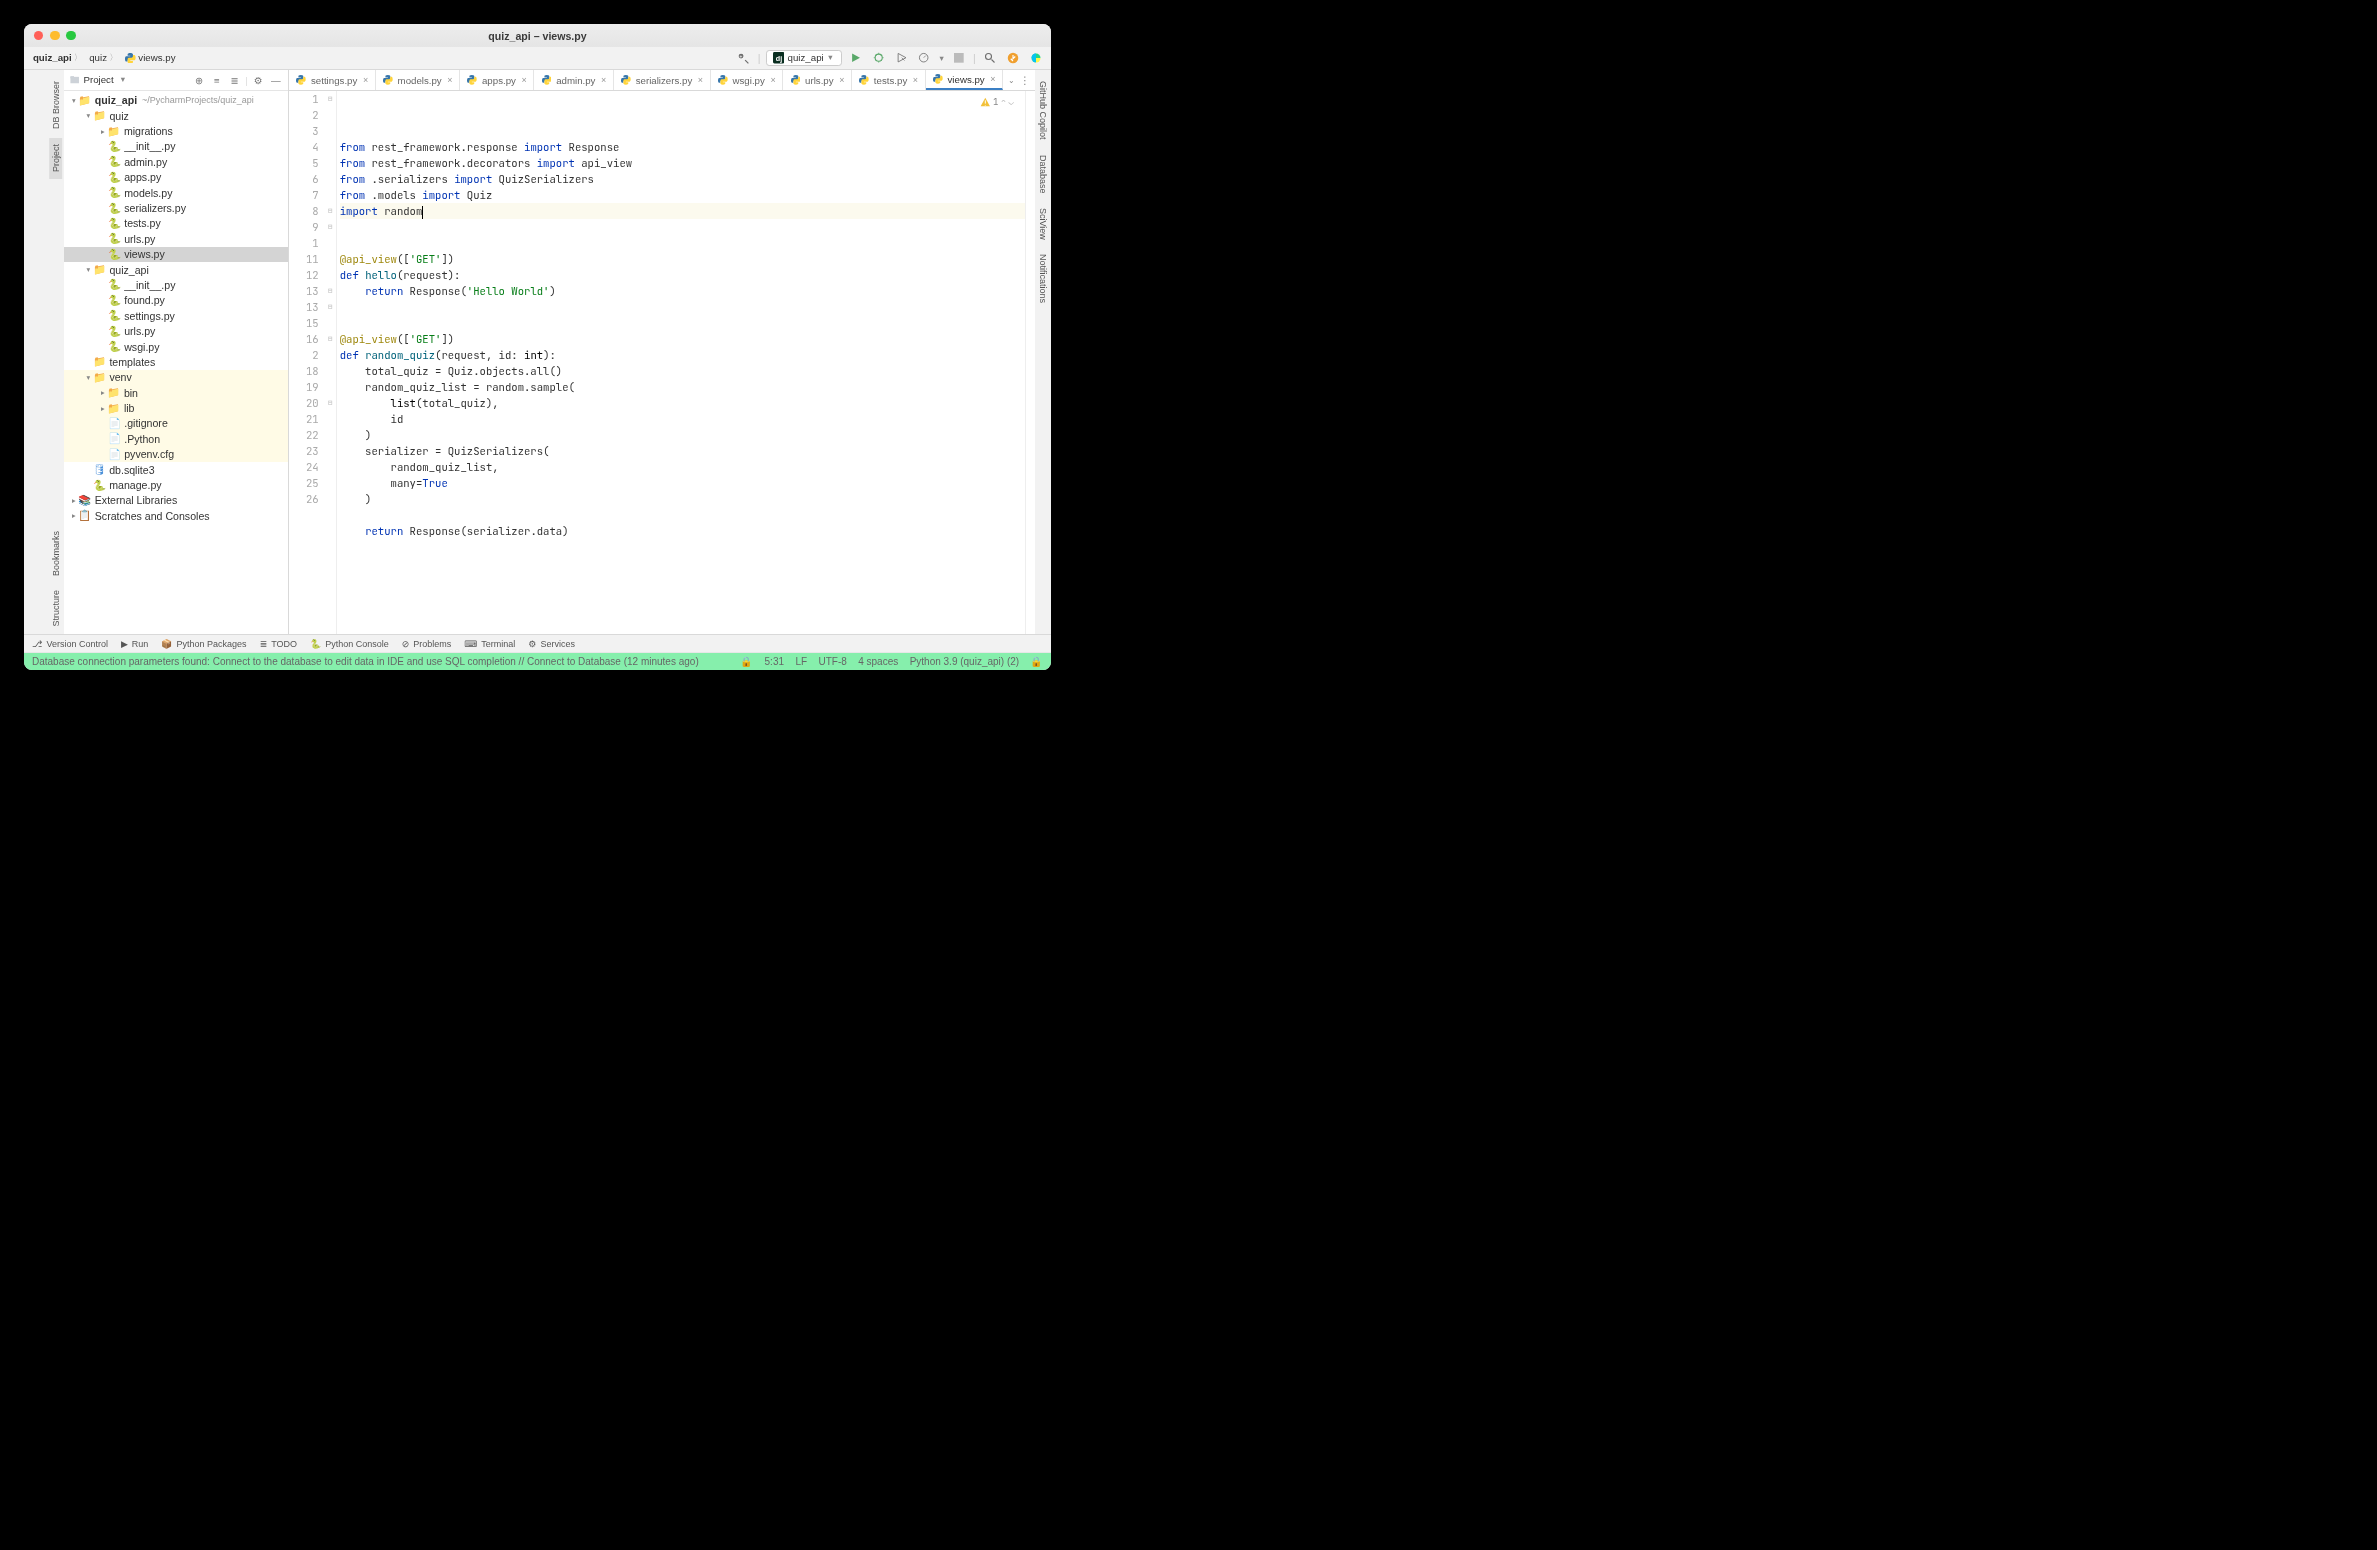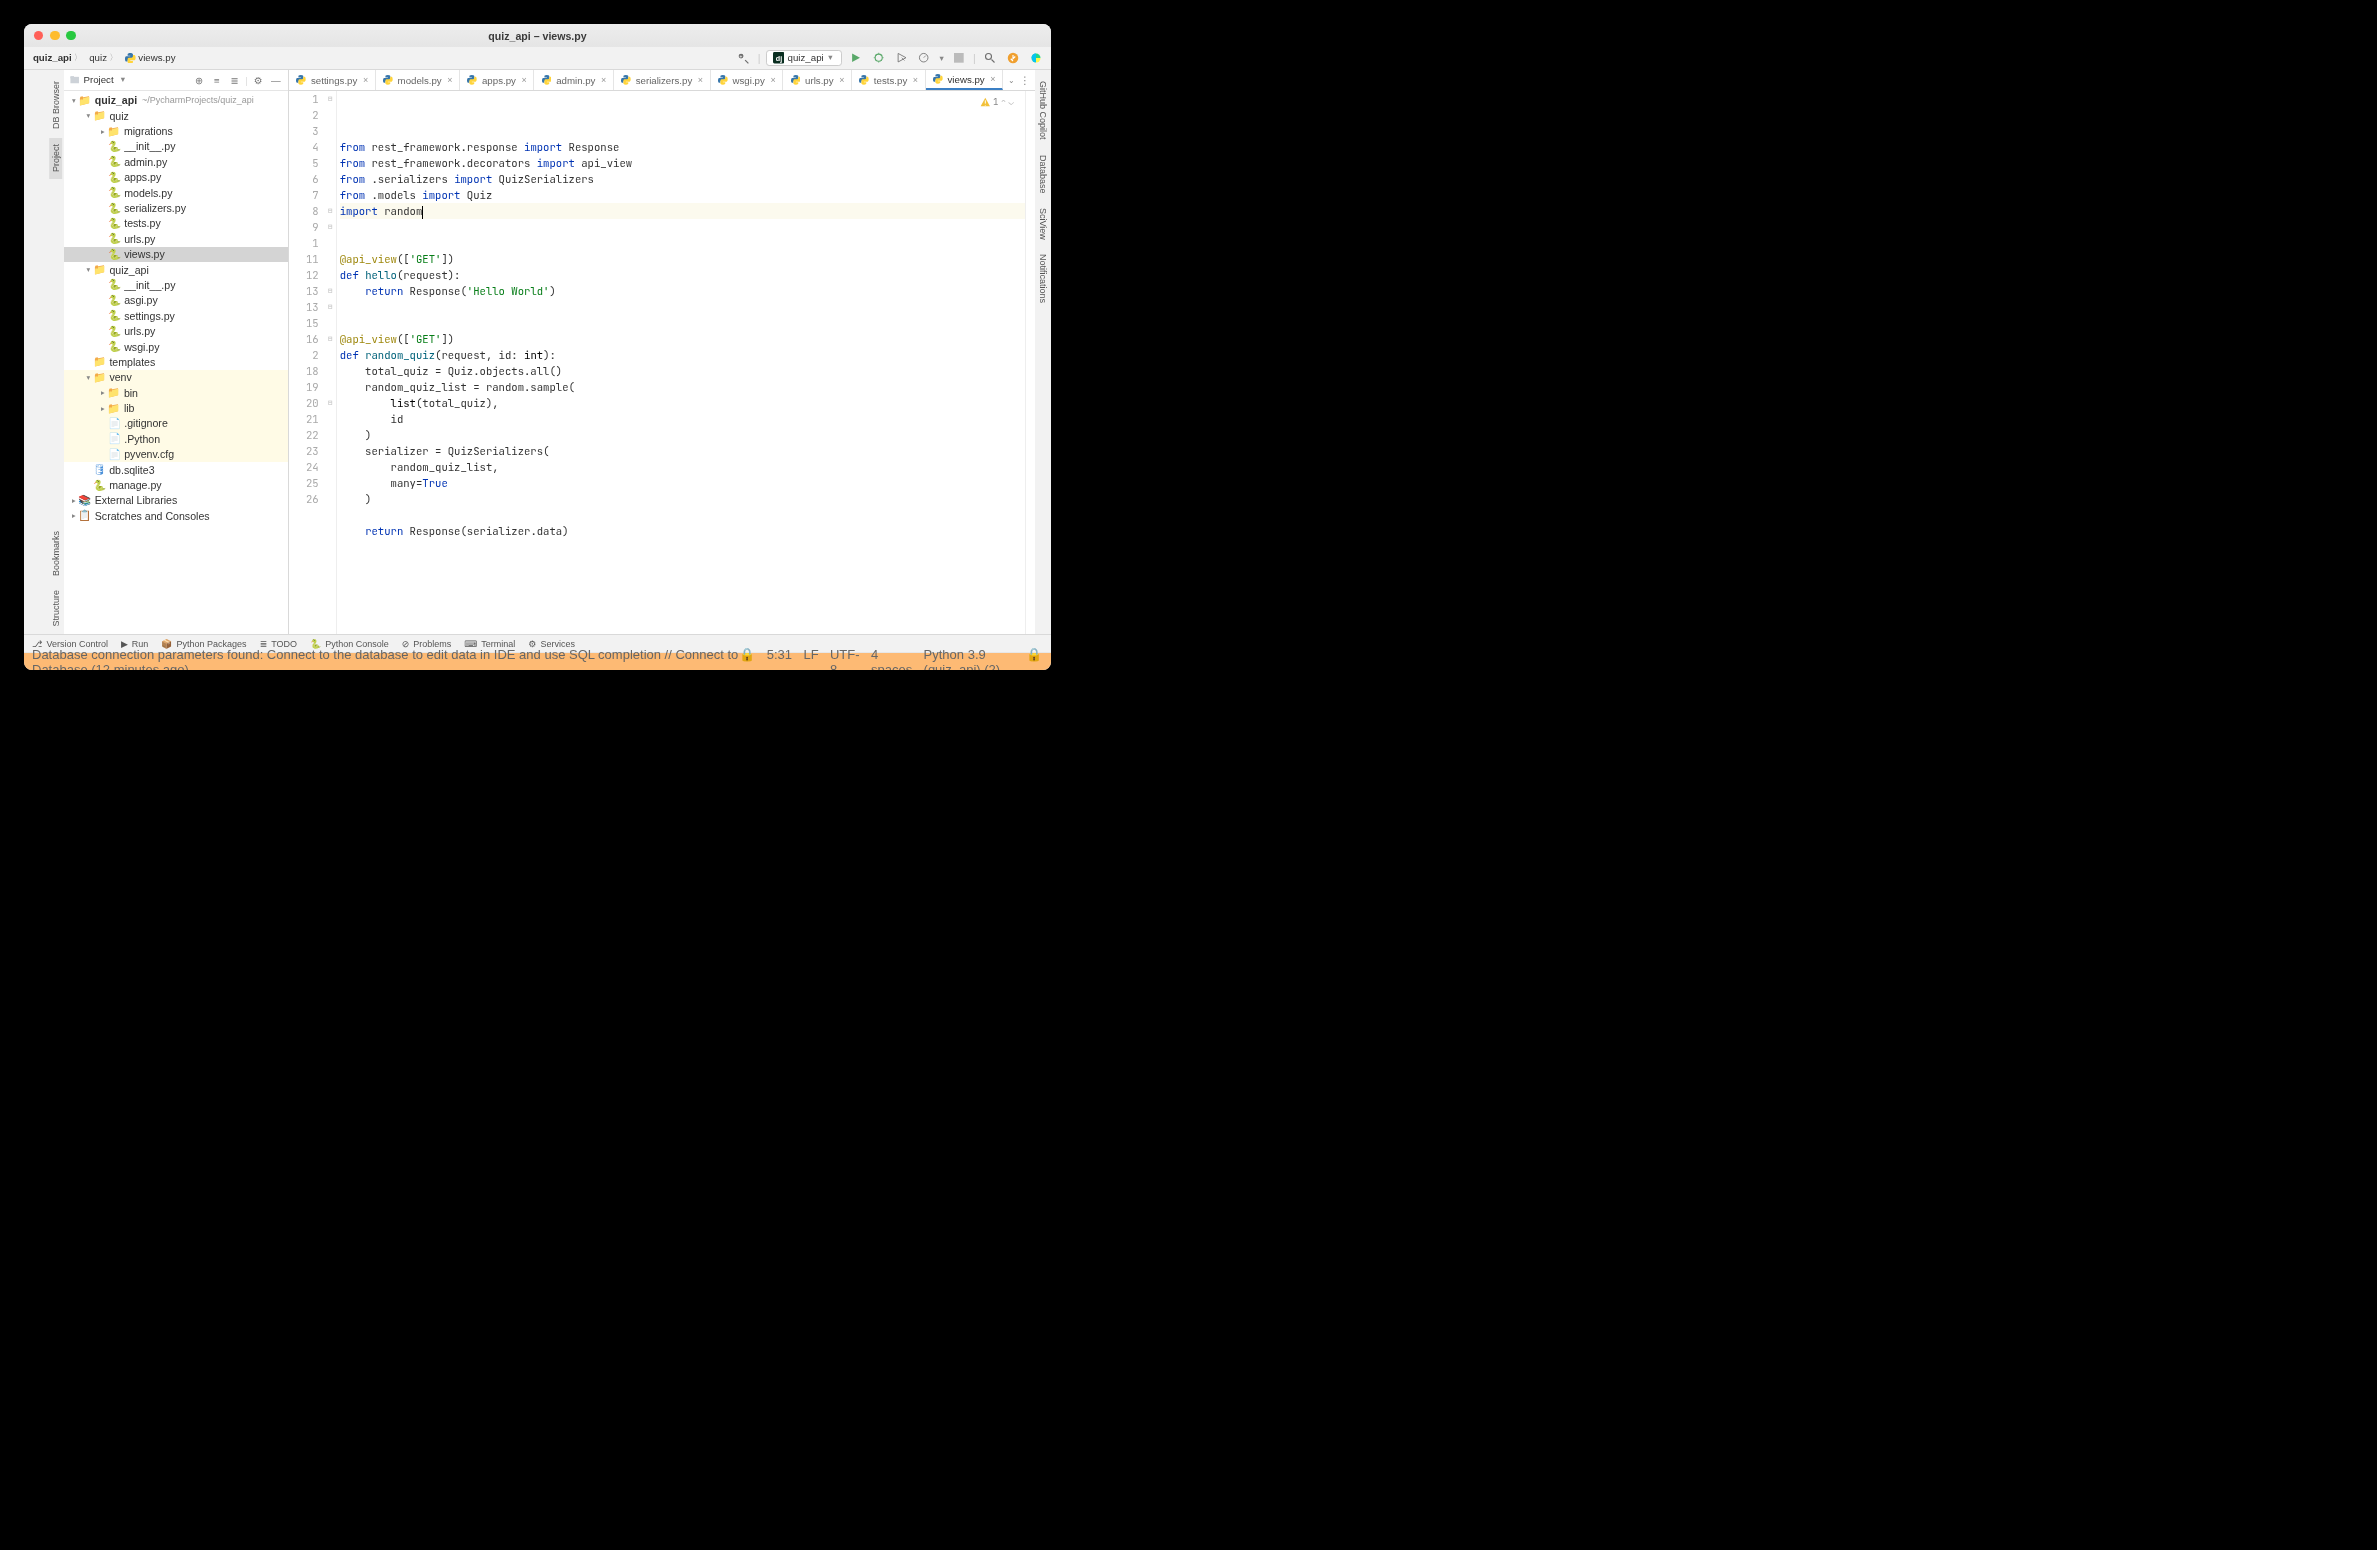--- a/index.html
+++ b/index.html
@@ -47,21 +47,21 @@
 .code { flex:1; padding-left:3.2px; white-space:pre; position:relative; }
 .code-line { height:16px; }
 .code-line.cur { background:#fcfaee; }
 .kw{color:#0033b3}.str{color:#067d17}.dec{color:#9e880d}.bi{color:#000}.fn{color:#00627a}
 .caret { display:inline-block; width:0.8px; height:13px; background:#000; vertical-align:middle; animation:blink 1s steps(1) infinite; }
 @keyframes blink { 50%{opacity:0} }
 .err-strip { width:9.7px; background:#fff; border-left:0.8px solid #eee; position:relative; }
 .warn-badge { position:absolute; top:3.2px; right:11.4px; display:flex; align-items:center; gap:2.4px; font-size:9px; color:#888; }
 .bottom-bar { height:18px; background:#f2f2f2; border-top:0.8px solid #d9d9d9; display:flex; align-items:center; padding:0 8px; font-size:9px; color:#555; gap:13px; }
 .bottom-bar .bitem { display:flex; align-items:center; gap:4px; cursor:pointer; }
-.statusbar { height:18px; background:#fdba74; border-top:0.8px solid #e7e7e7; display:flex; align-items:center; padding:0 8px; font-size:13px; color:#666; }
+.statusbar { height:18px; background:#86efac; border-top:0.8px solid #e7e7e7; display:flex; align-items:center; padding:0 8px; font-size:10px; color:#666;text-align:right; }
 .statusbar .right { margin-left:auto; display:flex; gap:11.4px; }
 svg { display:block; }
 .dir-icon{color:#8a9199}
 </style>
 </head>
 <body>
 
 <div class="window">
 
   <div class="titlebar">
@@ -250,21 +250,21 @@
             <span class="arrow">▾</span>
             <span class="ficon dir-icon">📁</span>
             <span>quiz_api</span>
           </div>
           <div class="tree-row" style="padding-left:44px">
             <span class="ficon">🐍</span>
             <span>__init__.py</span>
           </div>
           <div class="tree-row" style="padding-left:44px">
             <span class="ficon">🐍</span>
-            <span>asgi.py</span>
+            <span>found.py</span>
           </div>
           <div class="tree-row" style="padding-left:44px">
             <span class="ficon">🐍</span>
             <span>settings.py</span>
           </div>
           <div class="tree-row" style="padding-left:44px">
             <span class="ficon">🐍</span>
             <span>urls.py</span>
           </div>
           <div class="tree-row" style="padding-left:44px">

